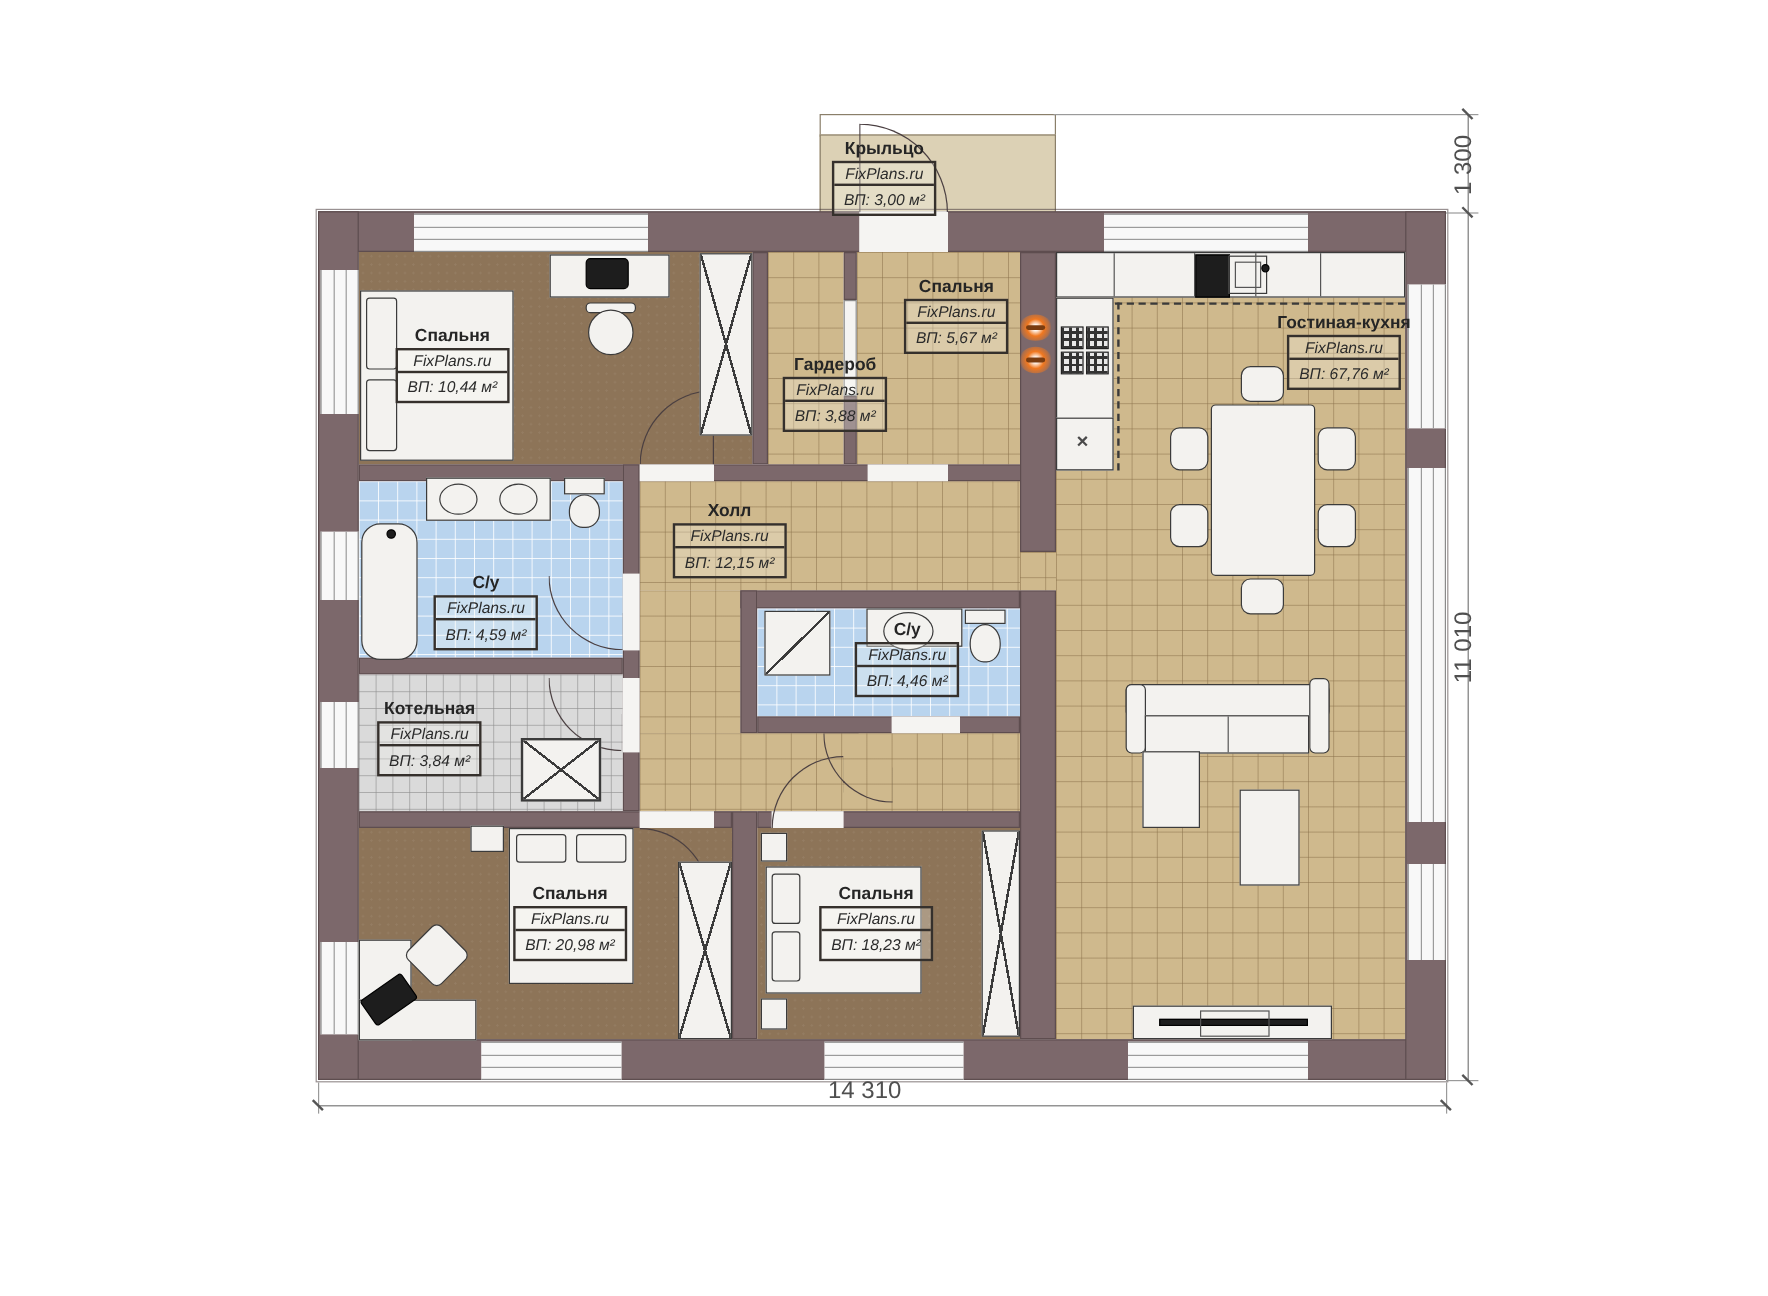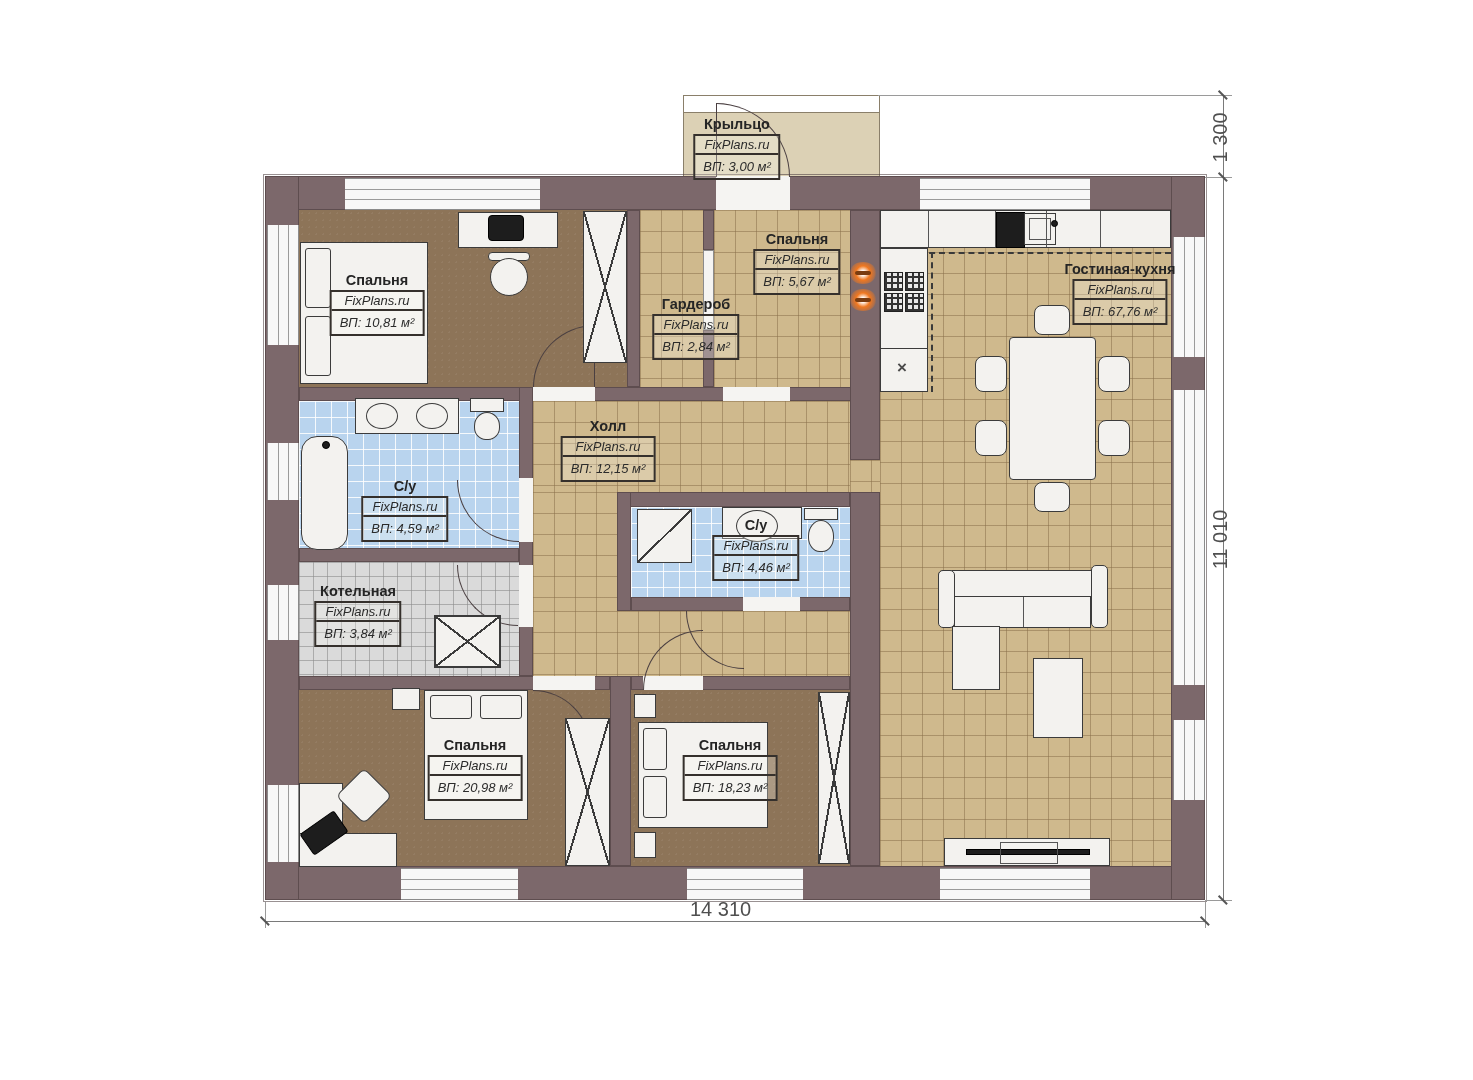--- a/index.html
+++ b/index.html
@@ -230,37 +230,37 @@
     <div class="rbox">
       <div class="rbrand">FixPlans.ru</div>
       <div class="rarea">ВП: 3,00 м²</div>
     </div>
   </div>
 
   <div class="rlabel" style="left:377px;top:272px;">
     <div class="rname">Спальня</div>
     <div class="rbox">
       <div class="rbrand">FixPlans.ru</div>
-      <div class="rarea">ВП: 10,81 м²</div>
+      <div class="rarea">ВП: 10,44 м²</div>
     </div>
   </div>
 
   <div class="rlabel" style="left:797px;top:231px;">
     <div class="rname">Спальня</div>
     <div class="rbox">
       <div class="rbrand">FixPlans.ru</div>
       <div class="rarea">ВП: 5,67 м²</div>
     </div>
   </div>
 
   <div class="rlabel" style="left:696px;top:296px;">
     <div class="rname">Гардероб</div>
     <div class="rbox">
       <div class="rbrand">FixPlans.ru</div>
-      <div class="rarea">ВП: 2,84 м²</div>
+      <div class="rarea">ВП: 3,88 м²</div>
     </div>
   </div>
 
   <div class="rlabel" style="left:1120px;top:261px;">
     <div class="rname">Гостиная-кухня</div>
     <div class="rbox">
       <div class="rbrand">FixPlans.ru</div>
       <div class="rarea">ВП: 67,76 м²</div>
     </div>
   </div>

